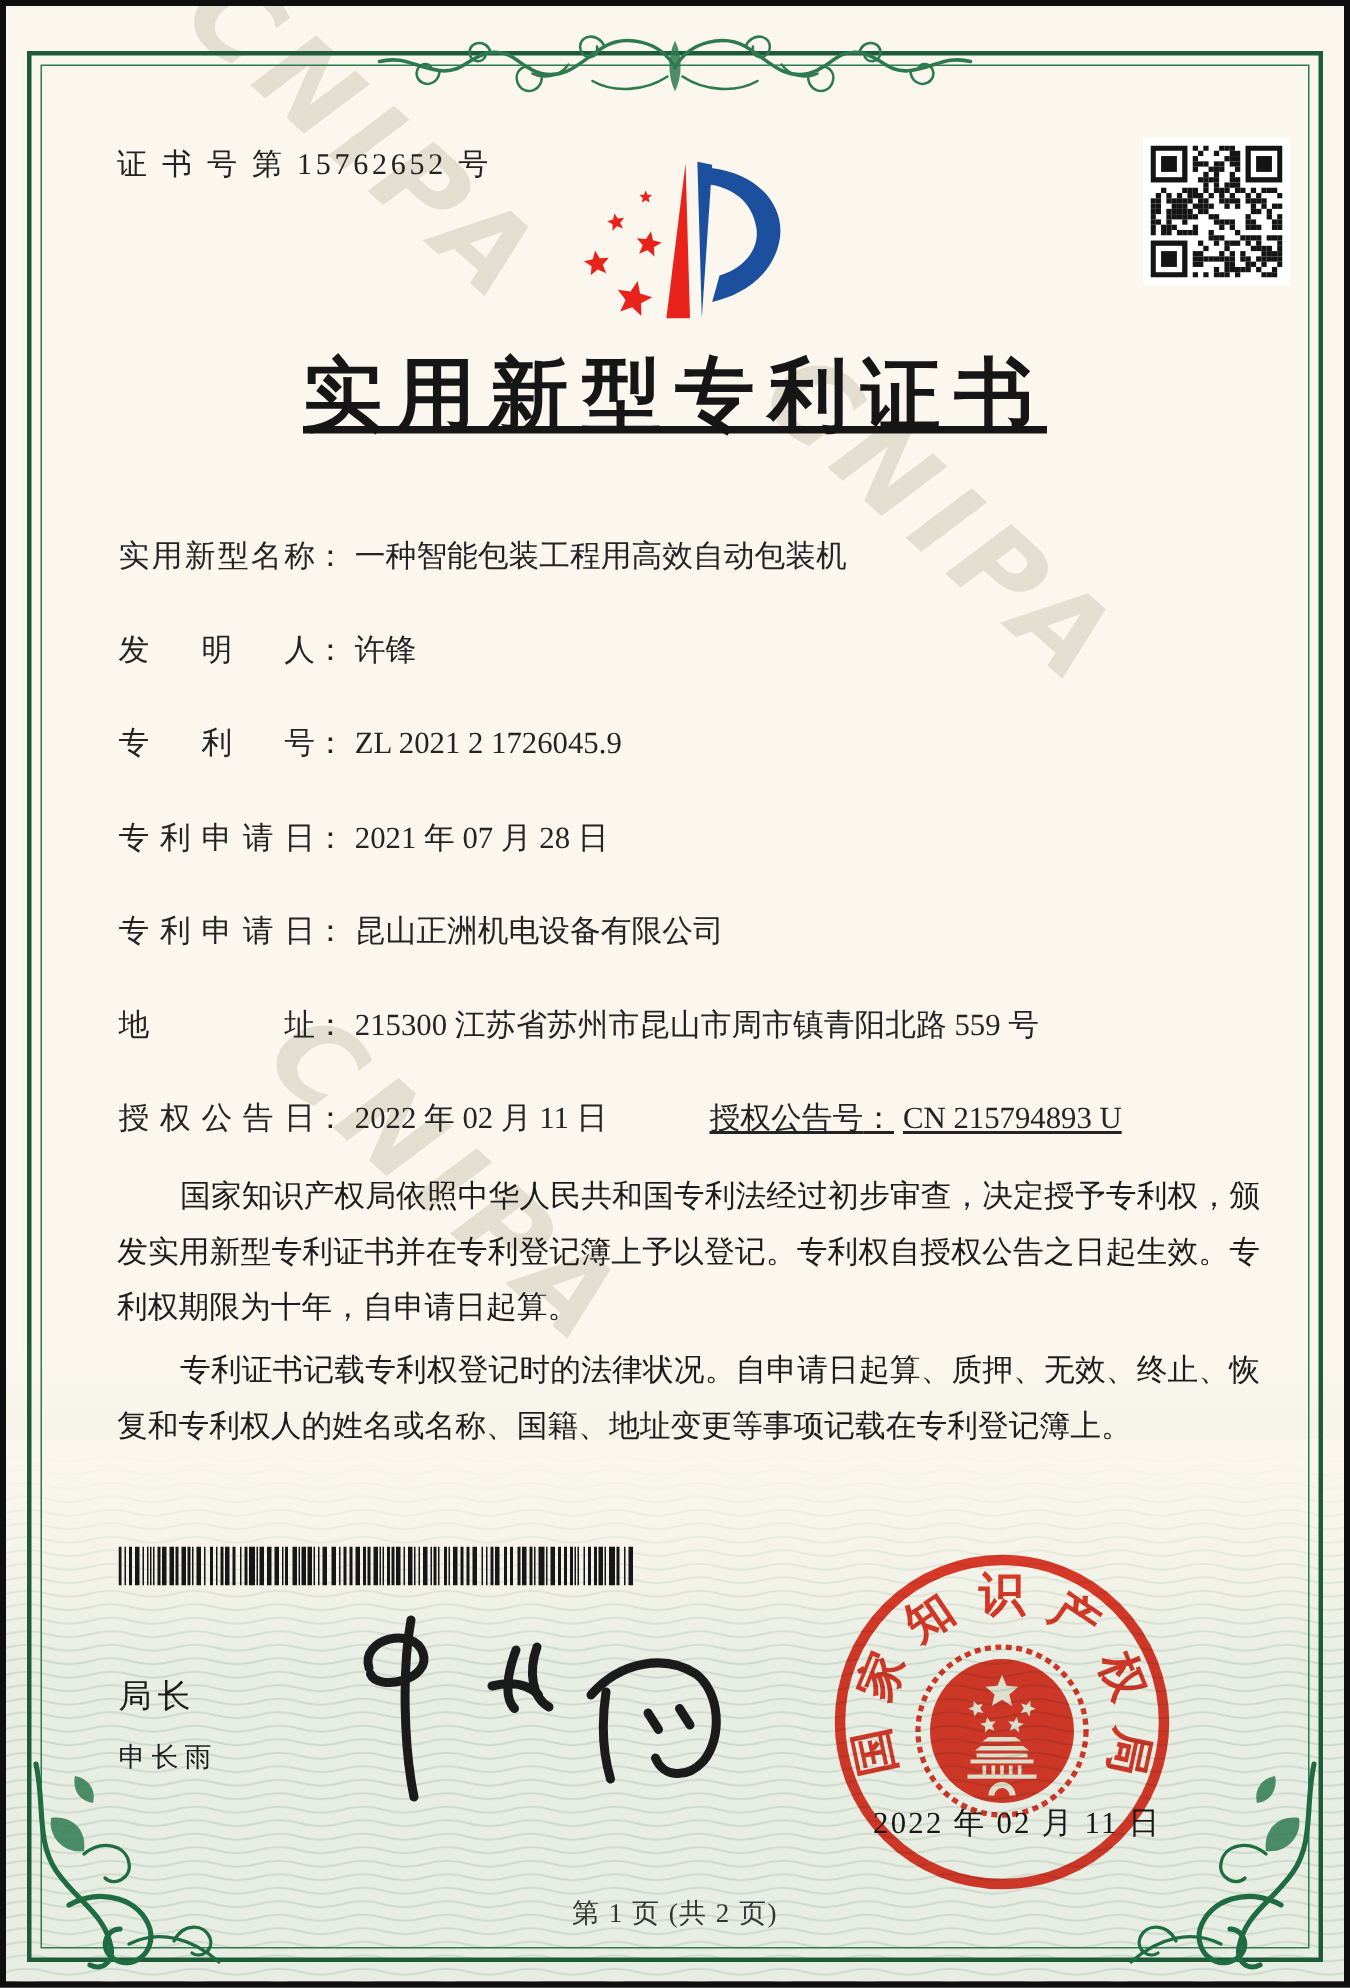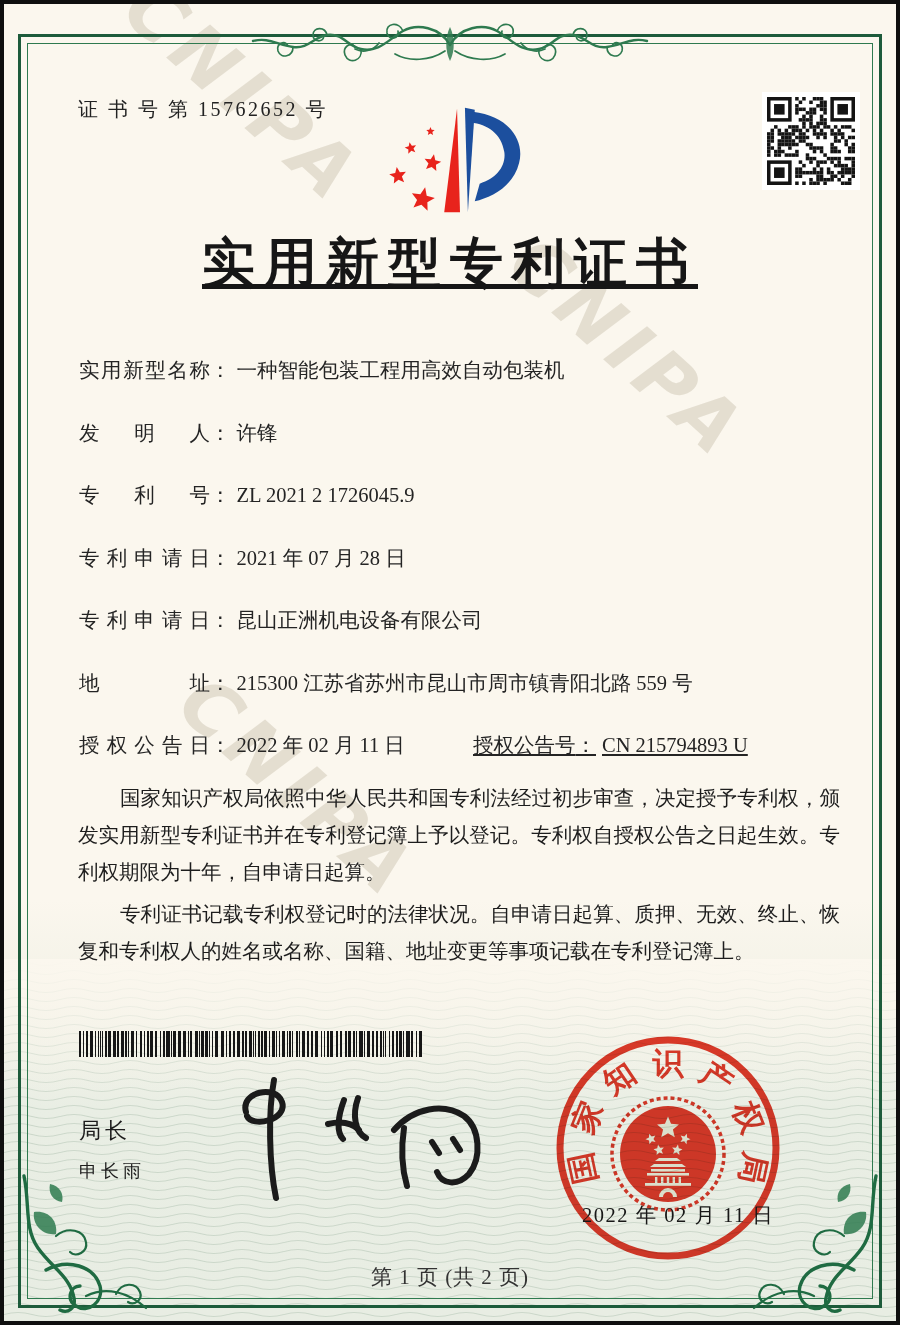--- a/index.html
+++ b/index.html
@@ -52,21 +52,21 @@
   .barcode{position:absolute;left:75px;top:1027px;z-index:3;}
   .sign-title{position:absolute;left:75px;top:1112px;font-size:22px;letter-spacing:4px;color:#1c1c1c;z-index:3;text-align:right;}
   .sign-name{position:absolute;left:75px;top:1155px;font-size:18px;letter-spacing:4px;color:#1c1c1c;z-index:3;}
   .signature{position:absolute;left:212px;top:1068px;z-index:3;}
   .seal{position:absolute;left:548px;top:1026px;z-index:3;mix-blend-mode:multiply;opacity:.93;}
   .seal-ch{font-size:31px;font-weight:bold;fill:#df2c1a;text-anchor:middle;
     dominant-baseline:central;font-family:"Liberation Serif",serif;}
   .stamp-date{position:absolute;left:578px;top:1197px;font-size:20.5px;letter-spacing:1.5px;
     color:#171717;z-index:4;}
   .footer{position:absolute;left:0;width:100%;top:1259px;text-align:center;
-    font-size:21px;letter-spacing:1px;color:#333;z-index:3;}
+    font-size:18px;letter-spacing:1px;color:#333;z-index:3;}
 </style>
 </head>
 <body>
 
 <div class="page">
 
   <svg class="waves">
     <defs>
       <pattern id="wv" width="56" height="9" patternUnits="userSpaceOnUse">
         <path d="M0,4.5 Q14,0.5 28,4.5 T56,4.5" fill="none" stroke="#c7d4c6" stroke-width="1.2"></path>

